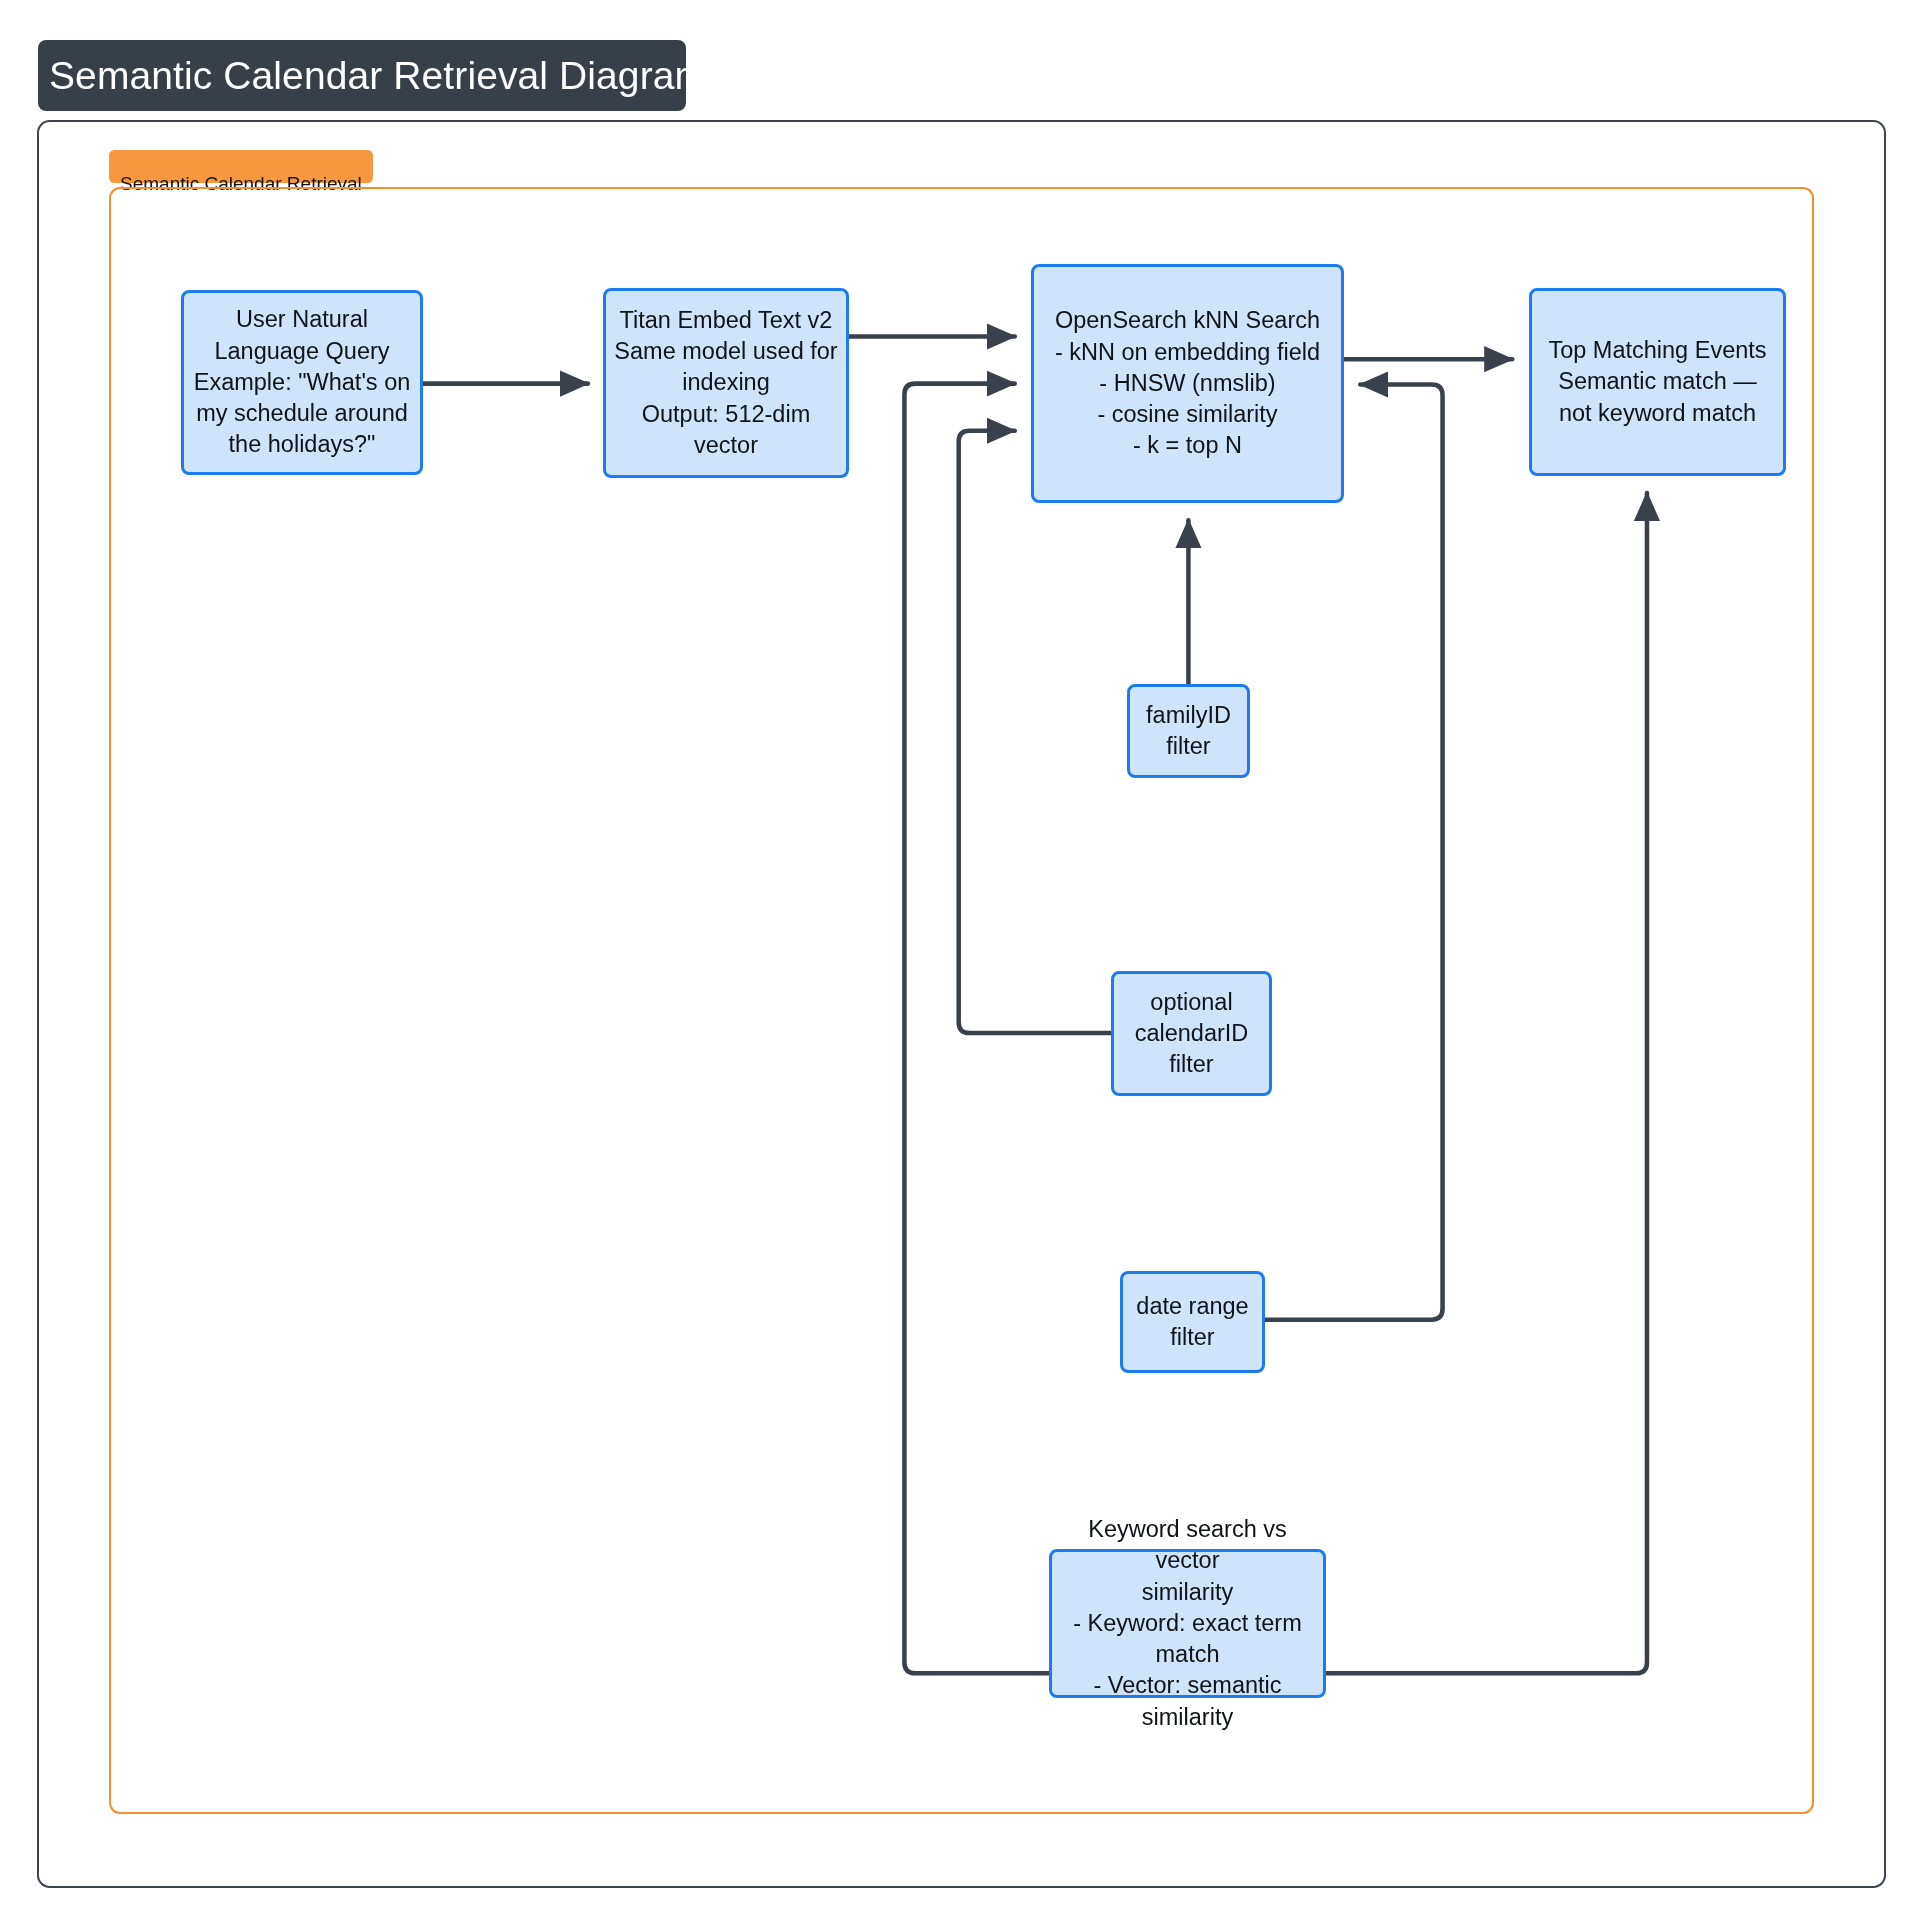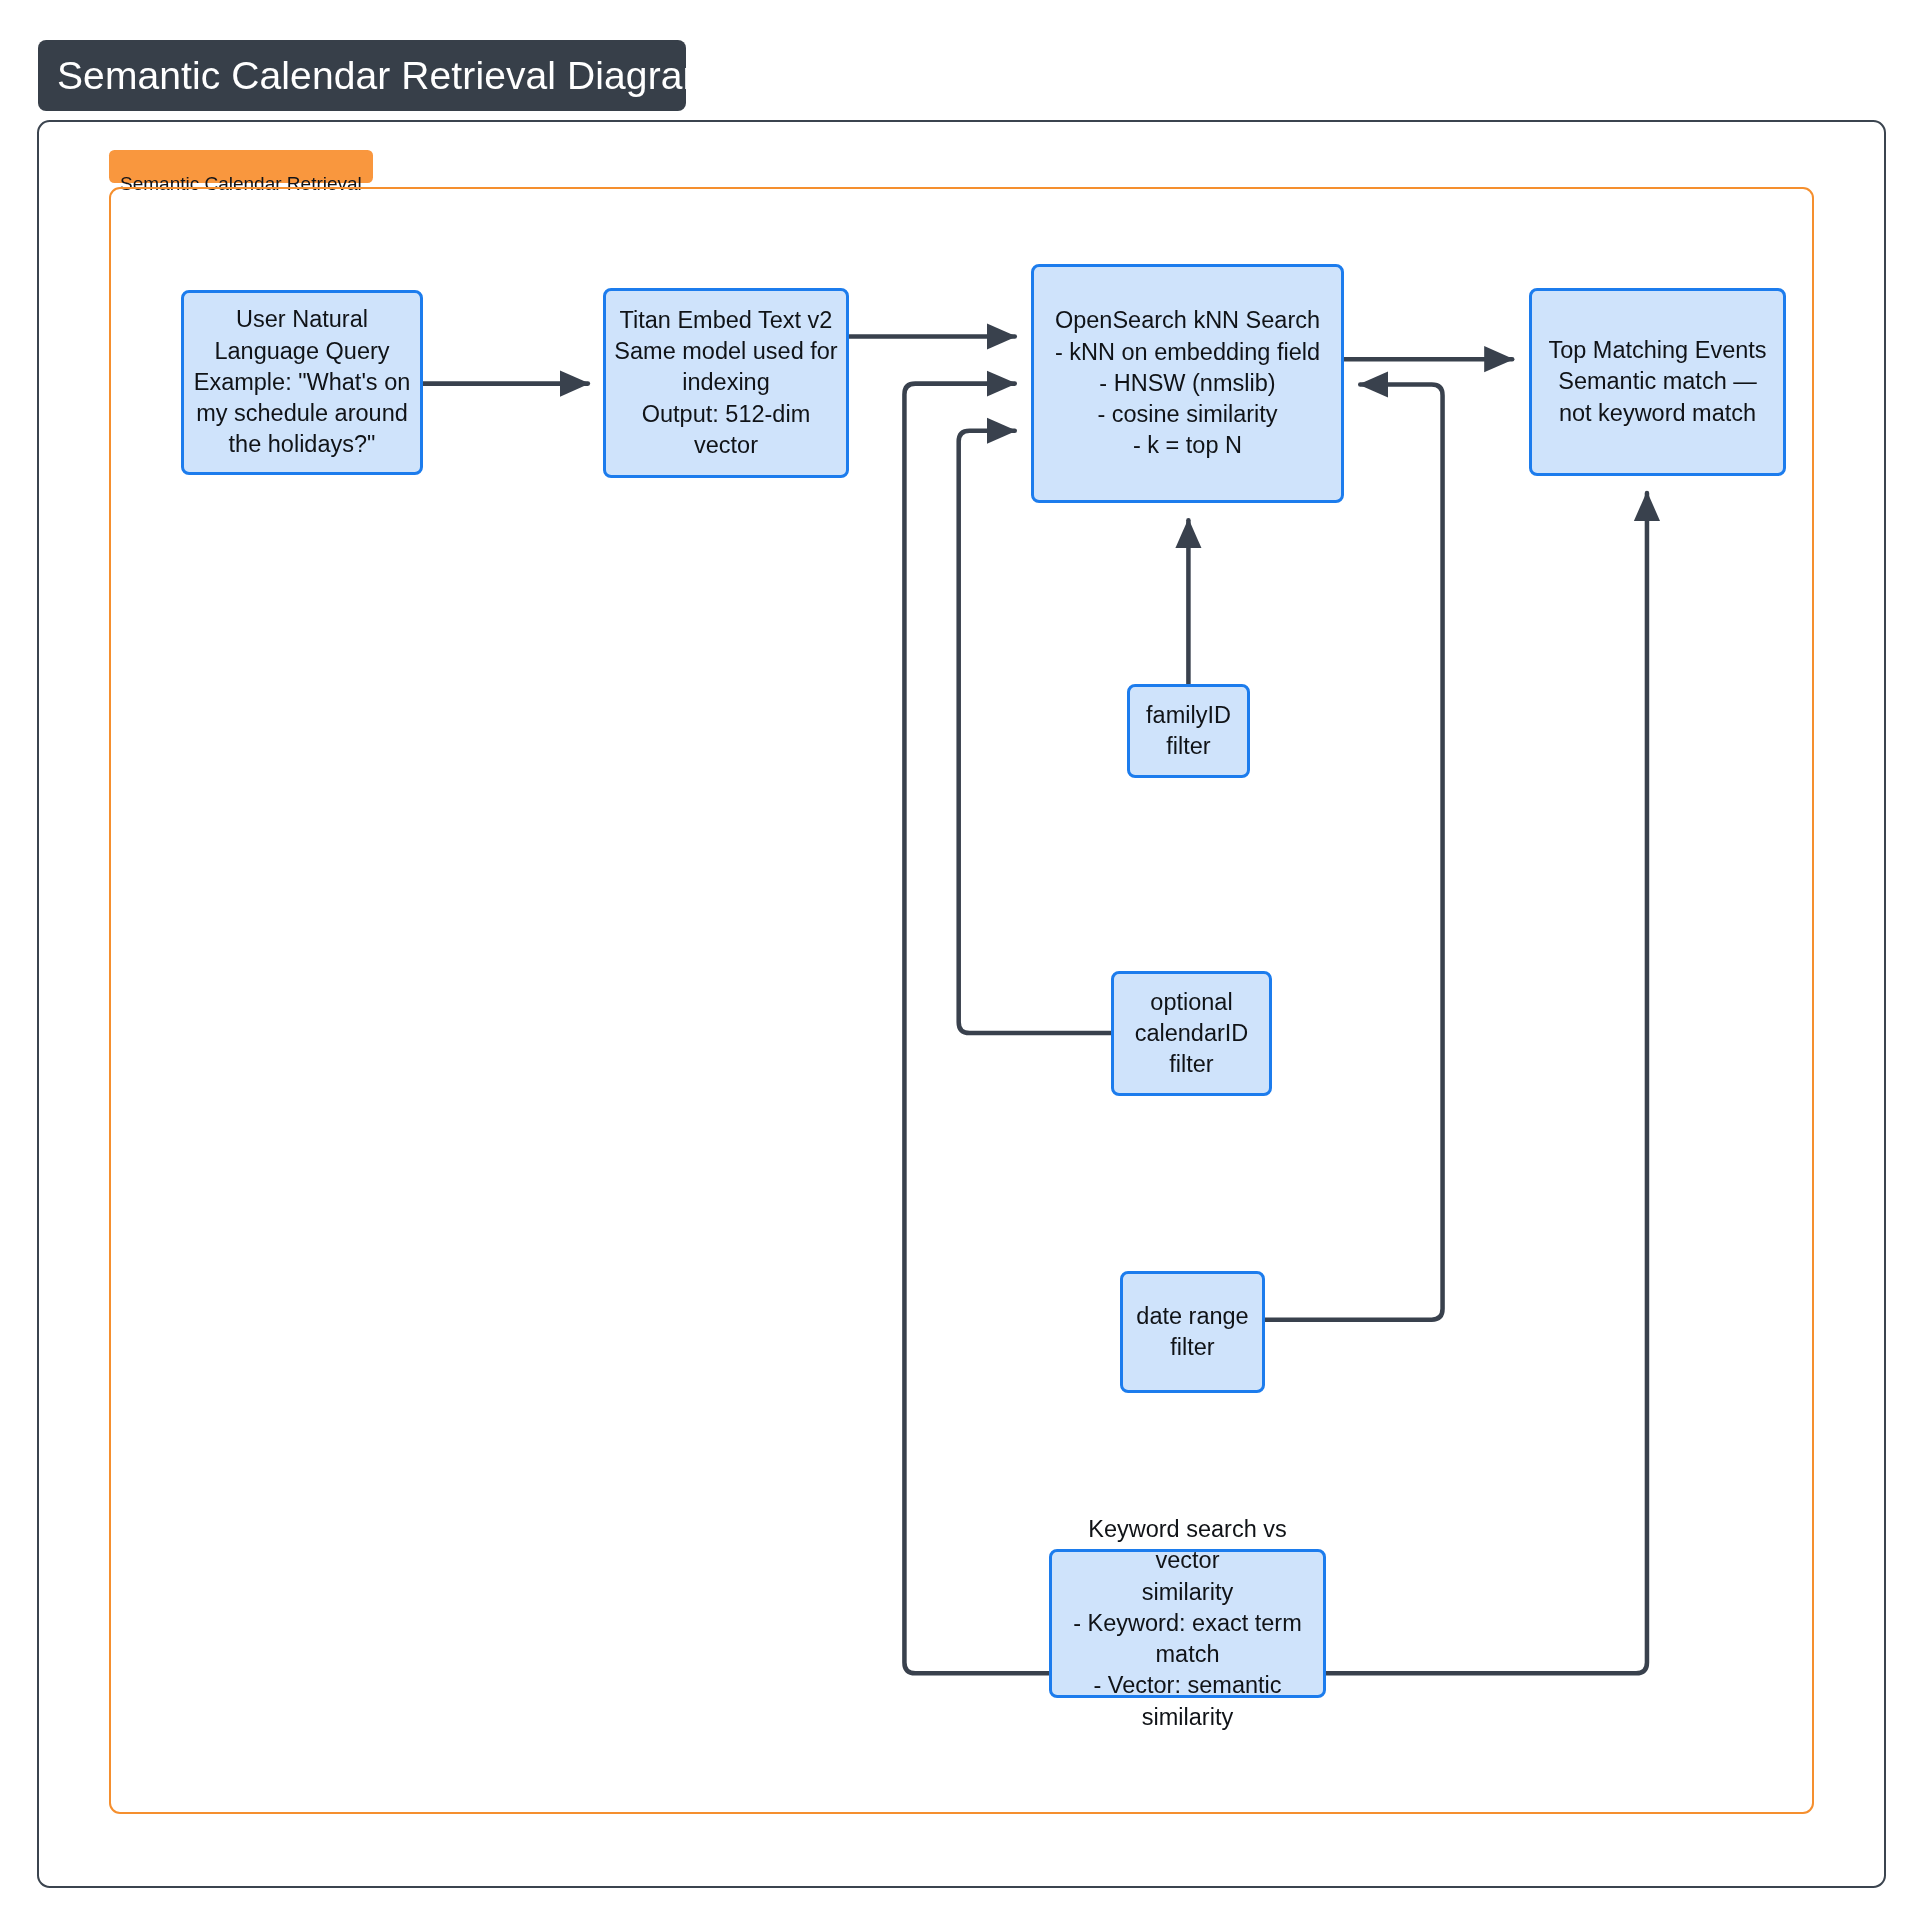--- a/index.html
+++ b/index.html
@@ -19,21 +19,21 @@
   #title-chip {
     position: absolute;
     left: 38px;
     top: 40px;
     width: 648px;
     height: 71px;
     background: #373f49;
     border-radius: 8.1px;
     display: flex;
     align-items: center;
-    padding-left: 19px;
+    padding-left: 11px;
     box-sizing: border-box;
   }
   #title-chip .title-text {
     color: #ffffff;
     font-size: 39px;
     line-height: 1;
     letter-spacing: 0.1px;
     white-space: nowrap;
   }
 
@@ -102,21 +102,21 @@
     white-space: pre-line;
     padding: 0 7.2px;
   }
 
   #node-user-query   { left: 181px;  top: 290px;  width: 242px; height: 185px; }
   #node-titan-embed  { left: 603px;  top: 288px;  width: 246px; height: 190px; }
   #node-opensearch   { left: 1031px; top: 264px;  width: 313px; height: 239px; }
   #node-top-events   { left: 1529px; top: 288px;  width: 257px; height: 188px; }
   #node-familyid     { left: 1127px; top: 684px;  width: 123px; height: 94px; }
   #node-calendarid   { left: 1111px; top: 971px; width: 161px; height: 125px; }
-  #node-daterange    { left: 1120px; top: 1271px; width: 145px; height: 122px; }
+  #node-daterange    { left: 1120px; top: 1271px; width: 145px; height: 102px; }
   #node-keyword      { left: 1049px; top: 1549px; width: 277px; height: 149px; }
 
   
   #edge-layer {
     position: absolute;
     left: 0; top: 0;
     width: 1921px;
     height: 1924px;
     z-index: 2;
     pointer-events: none;

